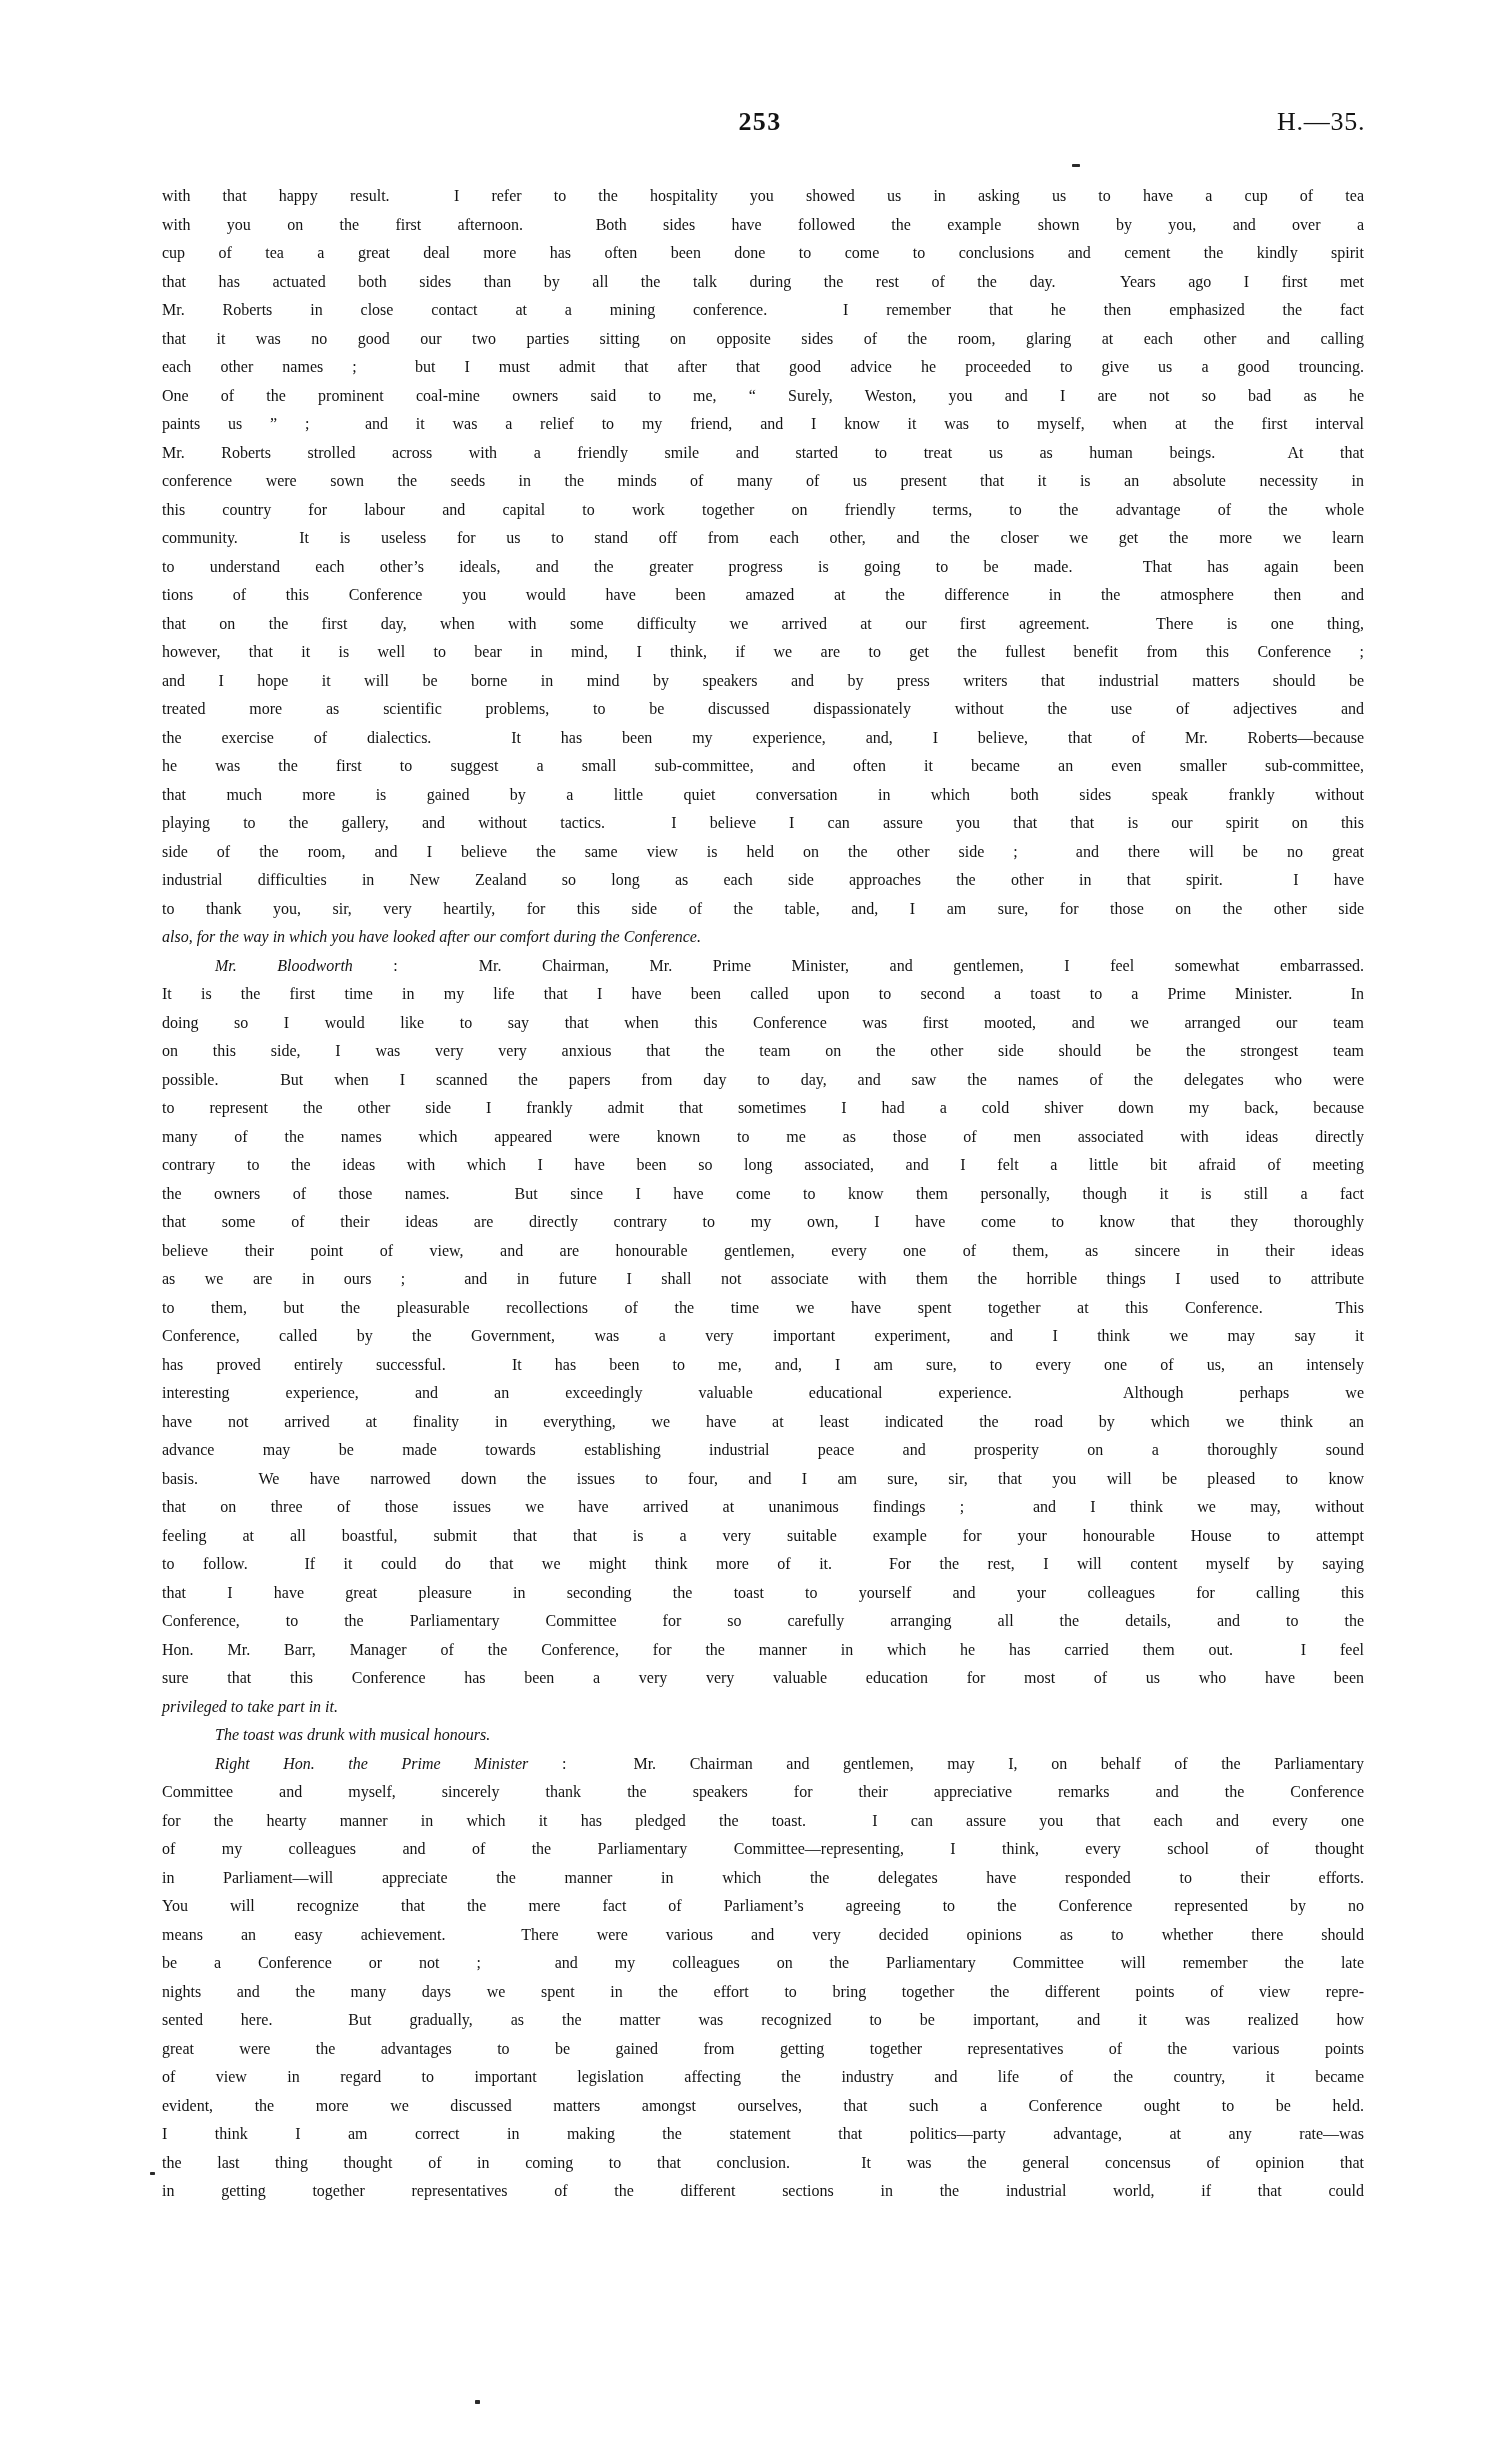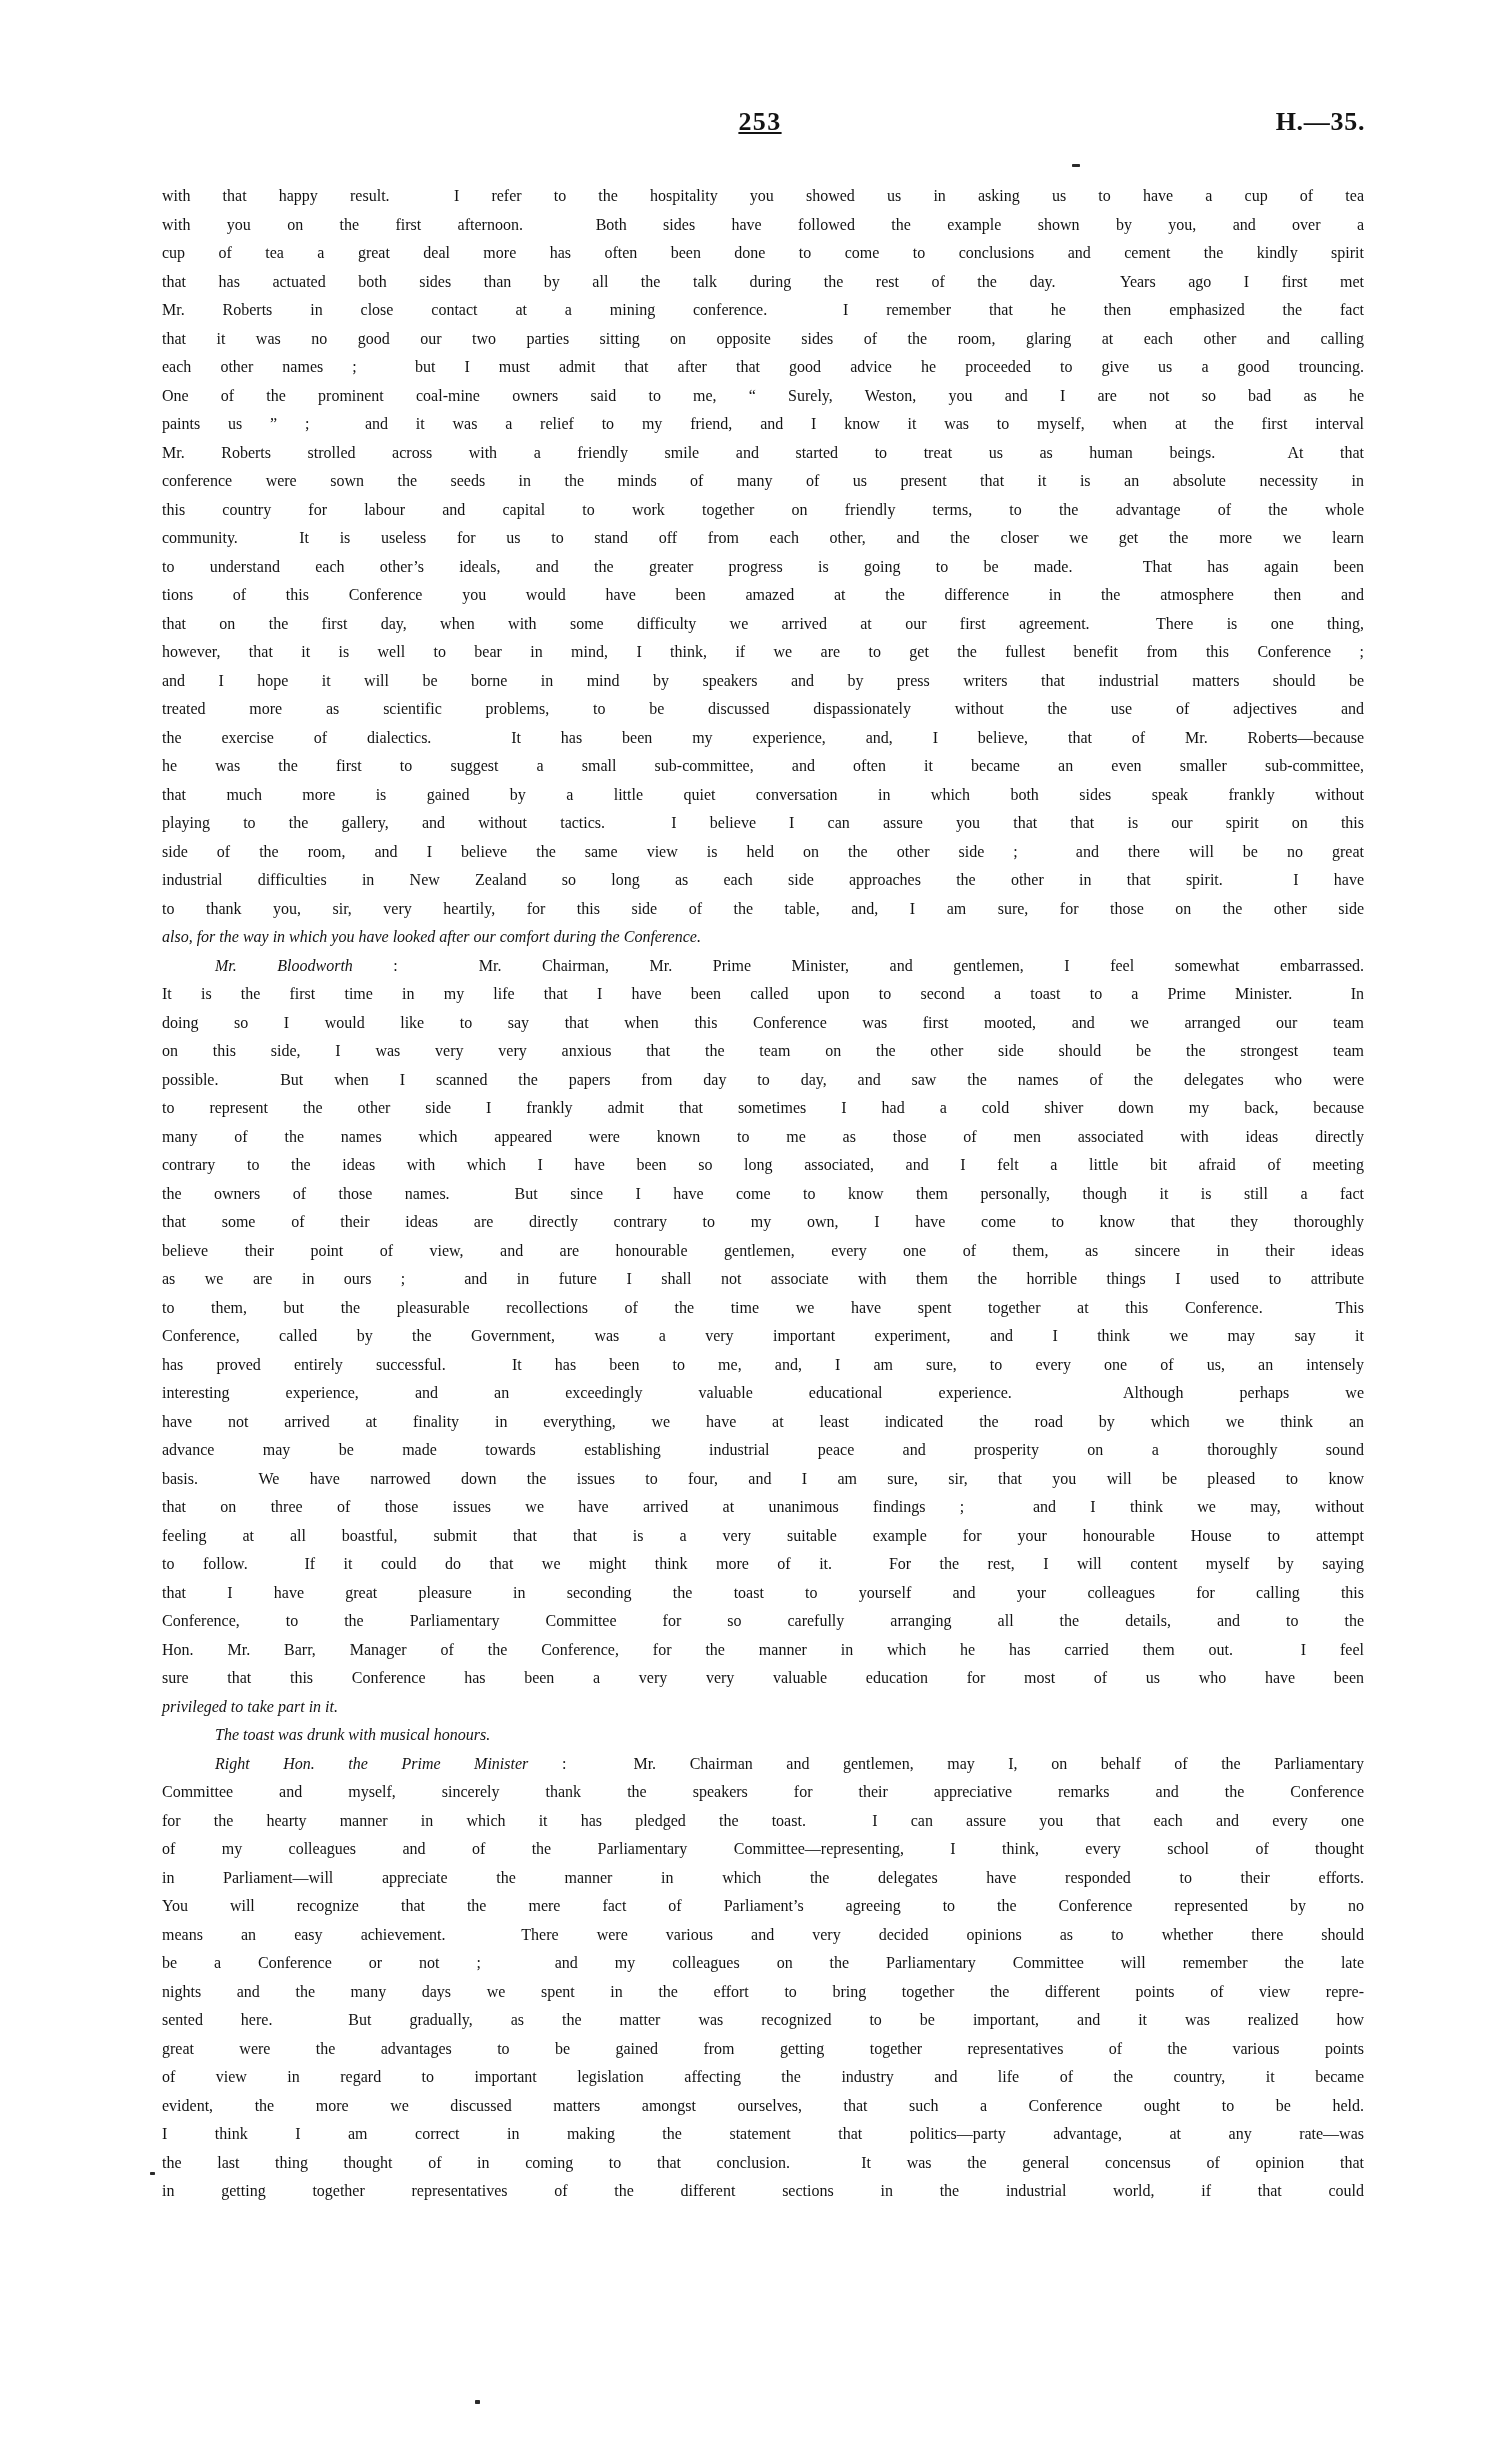--- a/index.html
+++ b/index.html
@@ -21,28 +21,27 @@
   }
   .page-number {
     position: absolute;
     left: 0;
     right: 0;
     top: 0;
     text-align: center;
     font-size: 26px;
     font-weight: 700;
     letter-spacing: 1.4px;
-    text-decoration: underline;
   }
   .doc-ref {
     position: absolute;
     right: -4.1px;
     top: 0;
     font-size: 26px;
-    font-weight: 700;
+    font-weight: 400;
     letter-spacing: 0.7px;
   }
   .textblock {
     position: absolute;
     left: 162px;
     top: 182px;
     width: 1202px;
     font-size: 16px;
     line-height: 28.5px;
   }

